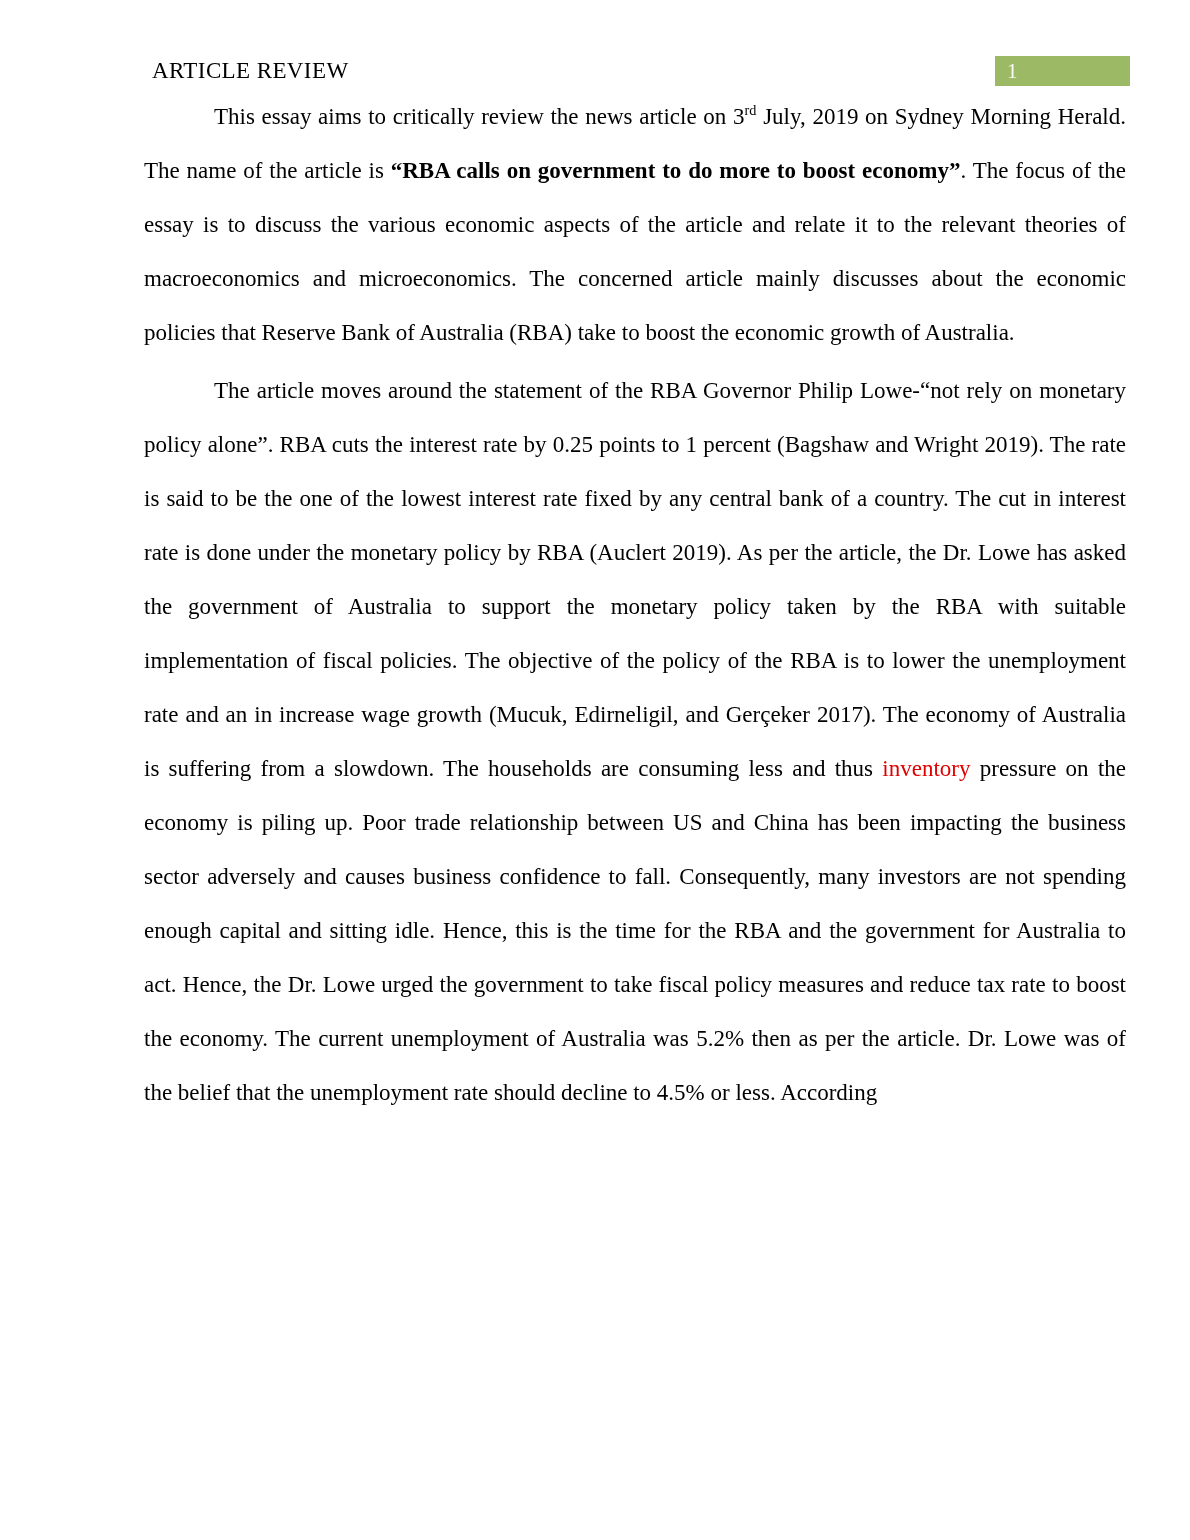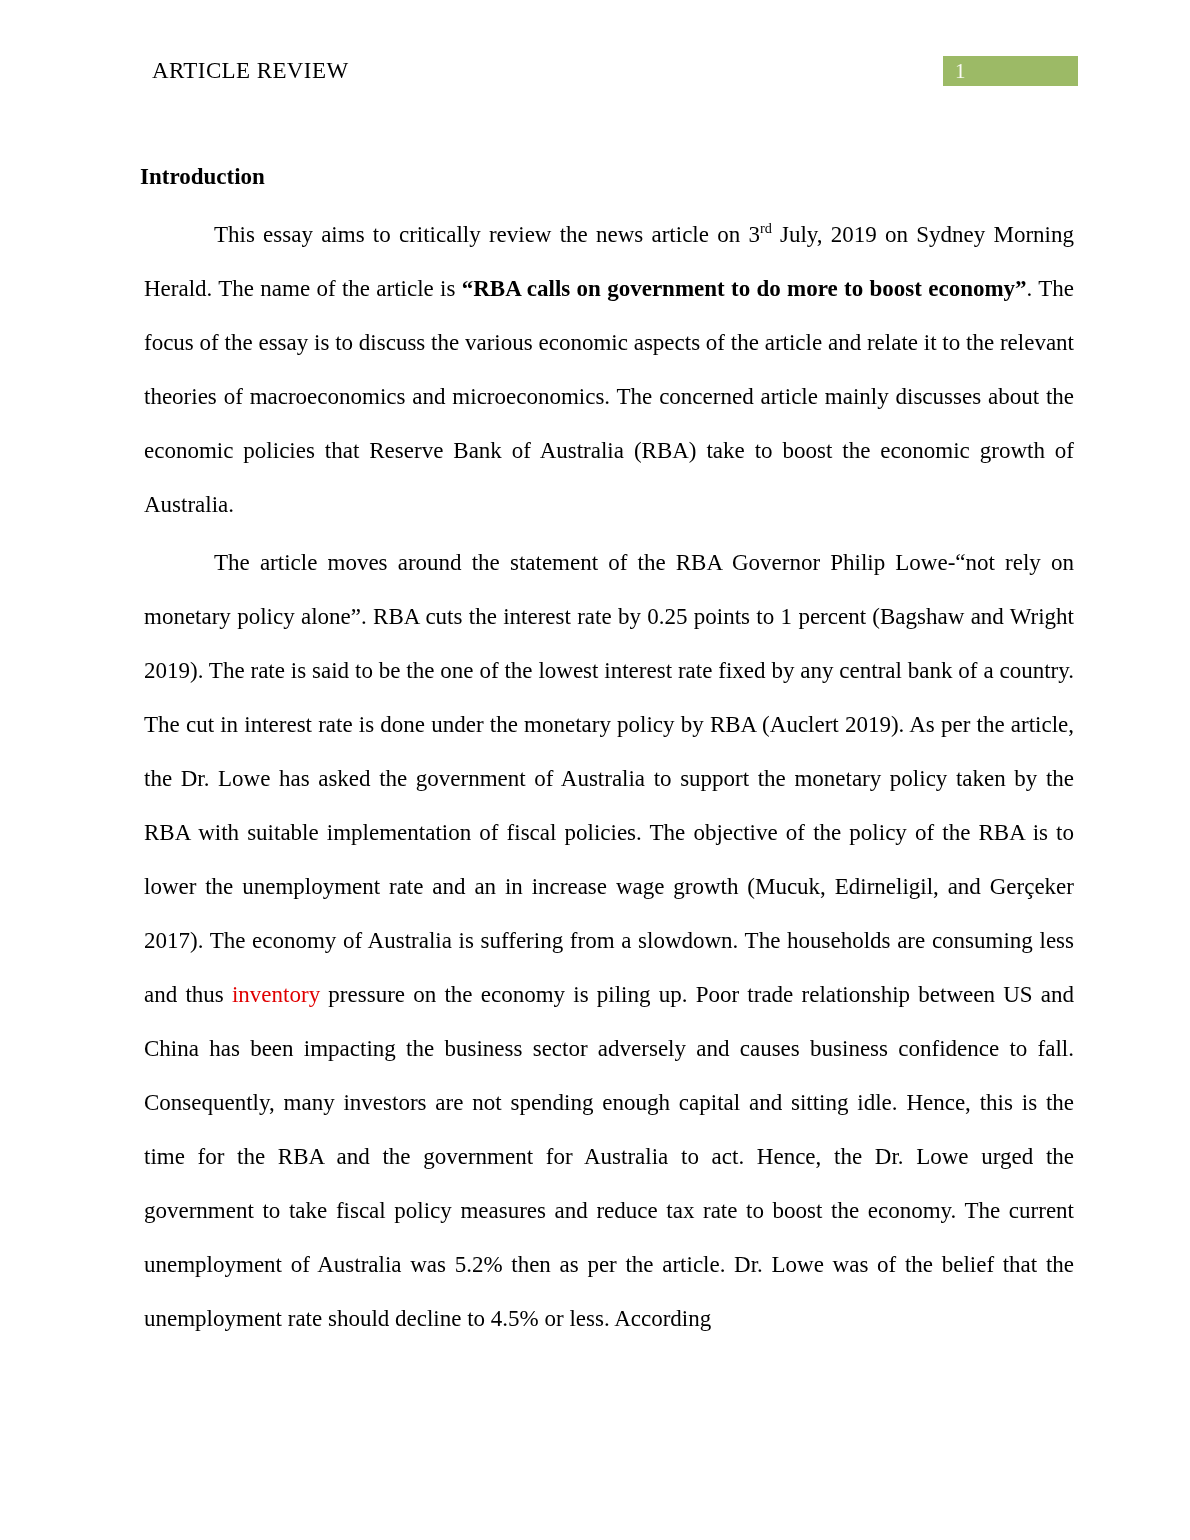--- a/index.html
+++ b/index.html
@@ -8,21 +8,21 @@
     height: 1540px;
     background: #ffffff;
     font-family: "Liberation Serif", serif;
     font-size: 23px;
     color: #000000;
   }
   .doc {
     box-sizing: border-box;
     width: 1190px;
     height: 1540px;
-    padding: 56px 112px 0 140px;
+    padding: 56px 60px 0 140px;
     overflow: hidden;
   }
   .header {
     display: flex;
     justify-content: space-between;
     align-items: center;
   }
   .header-title {
     font-size: 23px;
     letter-spacing: 0.4px;
@@ -62,20 +62,19 @@
 
 <div class="doc">
 
   <div class="header">
     <div class="header-title">ARTICLE REVIEW</div>
     <div class="page-badge">
       <span>1</span>
     </div>
   </div>
 
-  <h2 class="h-intro">Introduction</h2>
 
   <p class="body-par"><span>This essay aims to critically review the news article on 3</span><sup><span>rd</span></sup><span> July, 2019 on Sydney Morning Herald. The name of the article is </span><span class="bold">“RBA calls on government to do more to boost economy”</span><span>. The focus of the essay is to discuss the various economic aspects of the article and relate it to the relevant theories of macroeconomics and microeconomics. The concerned article mainly discusses about the economic policies that Reserve Bank of Australia (RBA) take to boost the economic growth of Australia.</span></p>
 
 
   <p class="body-par"><span>The article moves around the statement of the RBA Governor Philip Lowe-“not rely on monetary policy alone”. RBA cuts the interest rate by 0.25 points to 1 percent (Bagshaw and Wright 2019). The rate is said to be the one of the lowest interest rate fixed by any central bank of a country. The cut in interest rate is done under the monetary policy by RBA (Auclert 2019). As per the article, the Dr. Lowe has asked the government of Australia to support the monetary policy taken by the RBA with suitable implementation of fiscal policies. The objective of the policy of the RBA is to lower the unemployment rate and an in increase wage growth (Mucuk, Edirneligil, and Gerçeker 2017). The economy of Australia is suffering from a slowdown. The households are consuming less and thus </span><span class="red">inventory</span><span> pressure on the economy is piling up. Poor trade relationship between US and China has been impacting the business sector adversely and causes business confidence to fall. Consequently, many investors are not spending enough capital and sitting idle. Hence, this is the time for the RBA and the government for Australia to act. Hence, the Dr. Lowe urged the government to take fiscal policy measures and reduce tax rate to boost the economy. The current unemployment of Australia was 5.2% then as per the article. Dr. Lowe was of the belief that the unemployment rate should decline to 4.5% or less. According</span></p>
 
 </div>
 
 </body></html>

